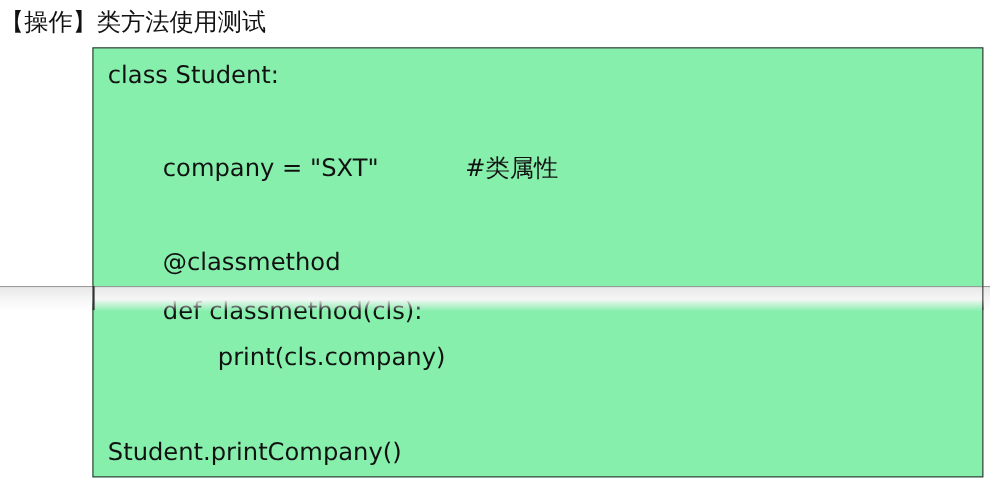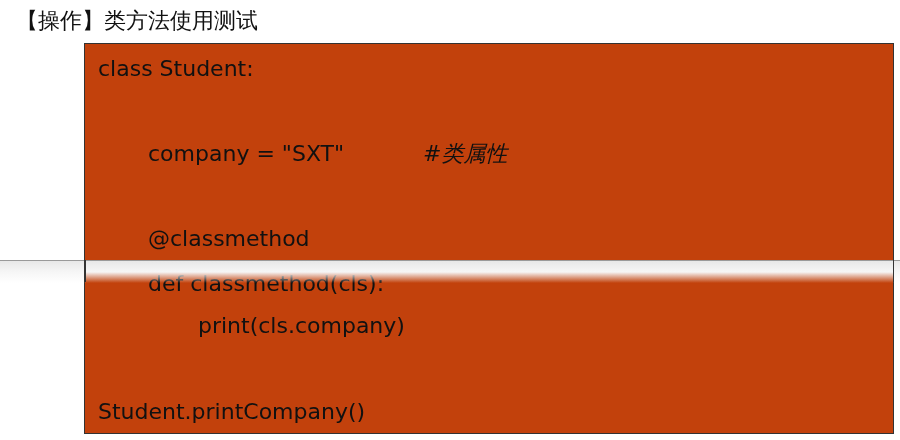--- a/index.html
+++ b/index.html
@@ -1,25 +1,25 @@
 <!DOCTYPE html>
 <html><head>
 <meta charset="utf-8">
 <style>
   html, body { margin: 0; padding: 0; }
   body {
     width: 900px; height: 440px; background: #ffffff; position: relative; overflow: hidden;
     font-family: "DejaVu Sans", "Liberation Sans", sans-serif; color: #111;
   }
   .heading {
-    position: absolute; left: 0; top: 6px; font-size: 22px; line-height: 30px; letter-spacing: 0px; margin-left: 16px;
+    position: absolute; left: 0; top: 6px; font-size: 22px; line-height: 30px; letter-spacing: 0px;
   }
   .code-box {
     position: absolute; left: 84px; top: 43px; width: 810px; height: 391px;
-    border: 1.5px solid #333; box-sizing: border-box; background: #c2410c;
+    border: 1.5px solid #333; box-sizing: border-box; background: #86efac;
   }
   .line {
     position: absolute; font-size: 22px; line-height: 30px; white-space: pre;
     font-family: "DejaVu Sans", "Liberation Sans", sans-serif;
   }
   .page-break {
     position: absolute; left: 0; top: 260px; width: 900px; height: 22px;
     border-top: 1.5px solid #9a9a9a;
     background: linear-gradient(to bottom, #e8e8e8 0%, #f6f6f6 50%, rgba(255,255,255,0) 100%);
     pointer-events: none;
@@ -33,21 +33,21 @@
 </head>
 <body>
 
 <div class="heading">
   <span>【操作】</span><span>类方法使用测试</span>
 </div>
 
 <div class="code-box">
   <div class="line" style="left:13px; top:10px;">class Student:</div>
   <div class="line" style="left:63px; top:95px;">company = "SXT"</div>
-  <div class="line comment" style="left:338px; top:95px;font-style:italic;">#类属性</div>
+  <div class="line comment" style="left:338px; top:95px;">#类属性</div>
   <div class="line" style="left:63px; top:180px;text-align:center;">@classmethod</div>
   <div class="line" style="left:63px; top:225px;">def classmethod(cls):</div>
   <div class="line" style="left:113px; top:267px;">print(cls.company)</div>
   <div class="line" style="left:13px; top:353px;">Student.printCompany()</div>
 </div>
 
 <div class="page-break"></div>
 <div class="page-break-edge"></div>
 <div class="page-break-edge right"></div>
 

